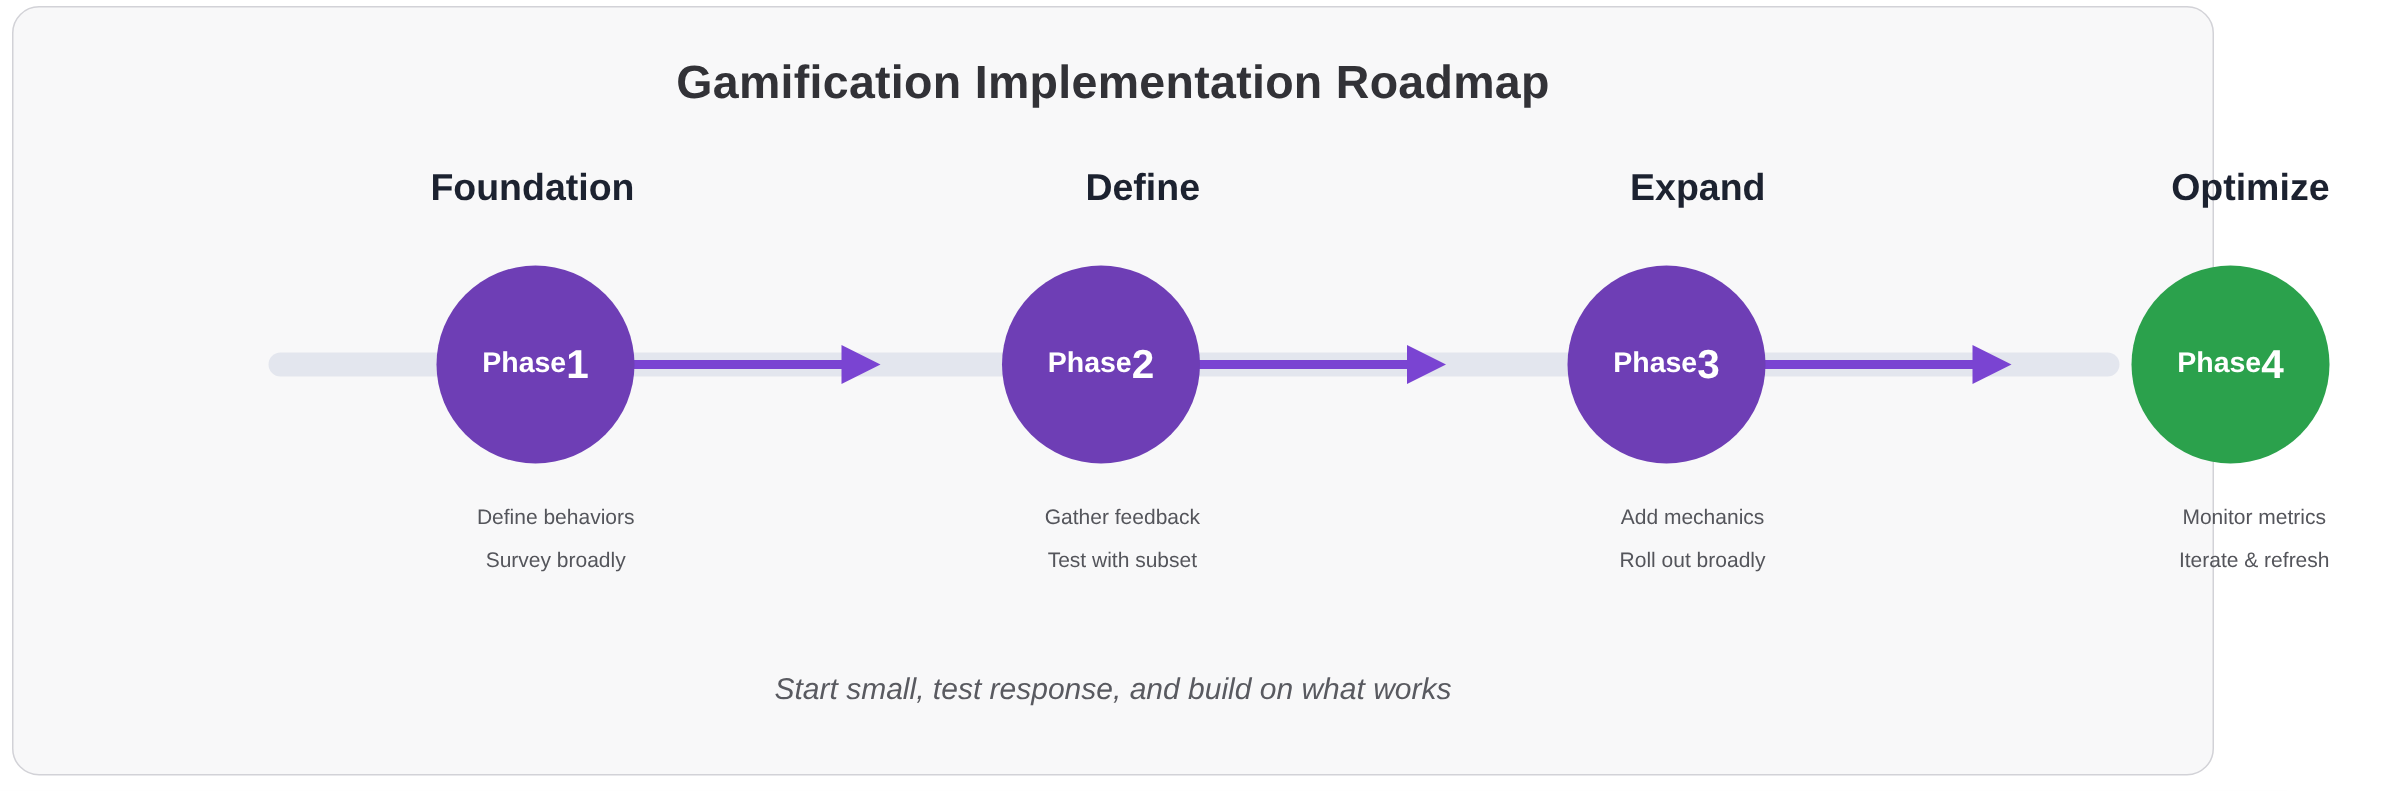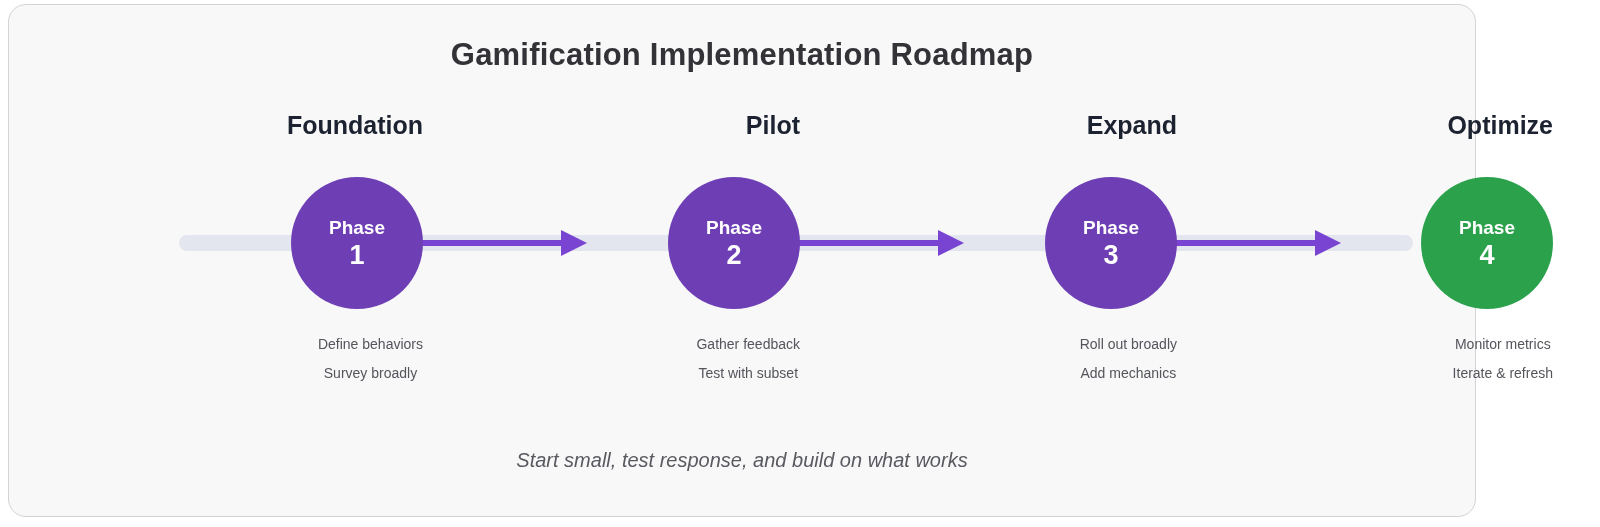--- a/index.html
+++ b/index.html
@@ -89,21 +89,21 @@
     line-height: 32px;
     font-weight: 700;
     color: #1c2230;
   }
   .phase-circle {
     margin-top: 36px;
     width: 132px;
     height: 132px;
     border-radius: 50%;
     display: flex;
-    flex-direction: column;
+    flex-direction: row;
     align-items: center;
     justify-content: center;
     color: #ffffff;
     text-align: center;
   }
   .circle-word {
     font-size: 19px;
     line-height: 24px;
     font-weight: 700;
   }
@@ -160,40 +160,40 @@
         <span class="circle-word">Phase</span>
         <span class="circle-num">1</span>
       </div>
       <div class="phase-desc">
         <div>Define behaviors</div>
         <div>Survey broadly</div>
       </div>
     </div>
 
     <div class="phase" style="left:511px">
-      <div class="phase-header">Pilot</div>
+      <div class="phase-header">Define</div>
       <div class="phase-circle" style="background: rgb(110, 62, 181);">
         <span class="circle-word">Phase</span>
         <span class="circle-num">2</span>
       </div>
       <div class="phase-desc">
         <div>Gather feedback</div>
         <div>Test with subset</div>
       </div>
     </div>
 
     <div class="phase" style="left:888px">
       <div class="phase-header">Expand</div>
       <div class="phase-circle" style="background: rgb(110, 62, 181);">
         <span class="circle-word">Phase</span>
         <span class="circle-num">3</span>
       </div>
       <div class="phase-desc">
+        <div>Add mechanics</div>
         <div>Roll out broadly</div>
-        <div>Add mechanics</div>
       </div>
     </div>
 
     <div class="phase" style="left:1264px">
       <div class="phase-header">Optimize</div>
       <div class="phase-circle" style="background: rgb(43, 161, 76);">
         <span class="circle-word">Phase</span>
         <span class="circle-num">4</span>
       </div>
       <div class="phase-desc">

